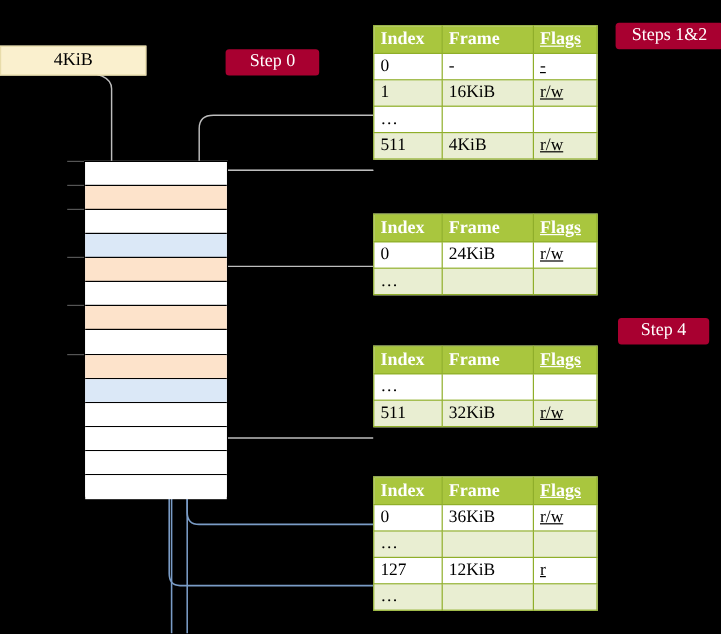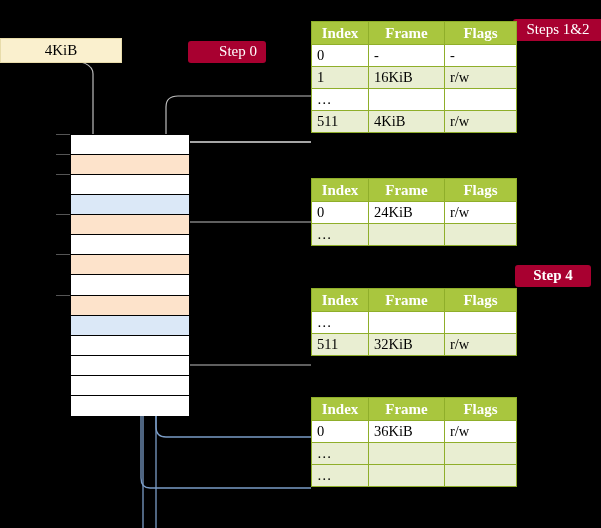--- a/index.html
+++ b/index.html
@@ -19,27 +19,27 @@
             line-height:23px;height:23px;}
 
   
   .ptable{position:absolute;border-collapse:collapse;
           background:#ffffff;border:1px solid #8fae2a;}
   .ptable td,.ptable th{border:1px solid #8fae2a;
           font-family:"Liberation Serif", serif;font-size:14.5px;
           padding:1px 5px;height:22px;box-sizing:border-box;
           text-align:left;white-space:nowrap;color:#000;}
   .ptable th{background:#a9c63e;color:#ffffff;font-weight:bold;
-          font-size:15px;height:23px;text-align:center;}
+          font-size:15px;height:23px;}
   .ptable tr.alt td{background:#e9eed2;}
   .ptable tr.plain td{background:#ffffff;}
   .ptable td.hl{background:#fbf68e;}
   .col-i{width:57px;}
   .col-f{width:76px;margin-left:38px;}
-  .col-g{width:72px;}
+  .col-g{width:53px;text-decoration:underline;}
 
   
   .mem{position:absolute;border:1px solid #000;box-sizing:border-box;
        background:#ffffff;}
   .memrow{position:absolute;left:0;box-sizing:border-box;
           border-bottom:1px solid #000;}
   .memrow.last{border-bottom:none;}
   .c-white{background:#ffffff;}
   .c-orange{background:#fde3cb;}
   .c-blue{background:#dbe8f7;}
@@ -88,27 +88,27 @@
       <path d="M 311,437 L 166,437 Q 156,437 156,427 L 156,415"></path>
 
       <path d="M 311,488 L 150,488 Q 141,488 141,478 L 141,415"></path>
     </g>
   </svg>
 
   <div class="page-box" style="left:0px;top:38px;width:120px;">
     <span>4KiB</span>
   </div>
 
-  <div class="badge" style="left:188px;top:41px;width:60px;text-align:right;">
+  <div class="badge" style="left:188px;top:41px;width:60px;">
     <span>Step 0</span>
   </div>
   <div class="badge" style="left:513px;top:19px;width:72px;">
     <span>Steps 1&amp;2</span>
   </div>
-  <div class="badge" style="left:515px;top:265px;width:58px;font-weight:bold;">
+  <div class="badge" style="left:515px;top:265px;width:58px;">
     <span>Step 4</span>
   </div>
 
   <div class="mem" id="mem-col" style="left:70px;top:134px;width:120px;height:281px;">
       <div class="memrow c-white" style="top: 0px; height: 20.07px; width: 118px;"></div>
       <div class="memrow c-orange" style="top: 20.07px; height: 20.07px; width: 118px;"></div>
       <div class="memrow c-white" style="top: 40.14px; height: 20.07px; width: 118px;"></div>
       <div class="memrow c-blue" style="top: 60.21px; height: 20.07px; width: 118px;"></div>
       <div class="memrow c-orange" style="top: 80.28px; height: 20.07px; width: 118px;"></div>
       <div class="memrow c-white" style="top: 100.35px; height: 20.07px; width: 118px;"></div>
@@ -216,20 +216,25 @@
           <tr class="plain">
             <td class="col-i">0</td>
             <td class="col-f">36KiB</td>
             <td class="col-g">r/w</td>
           </tr>
           <tr class="alt">
             <td class="col-i">…</td>
             <td class="col-f"></td>
             <td class="col-g"></td>
           </tr>
+          <tr class="plain">
+            <td class="col-i">127</td>
+            <td class="col-f">12KiB</td>
+            <td class="col-g">r</td>
+          </tr>
           <tr class="alt">
             <td class="col-i">…</td>
             <td class="col-f"></td>
             <td class="col-g"></td>
           </tr>
         </tbody>
       </table>
     </div>
 
 </div>

